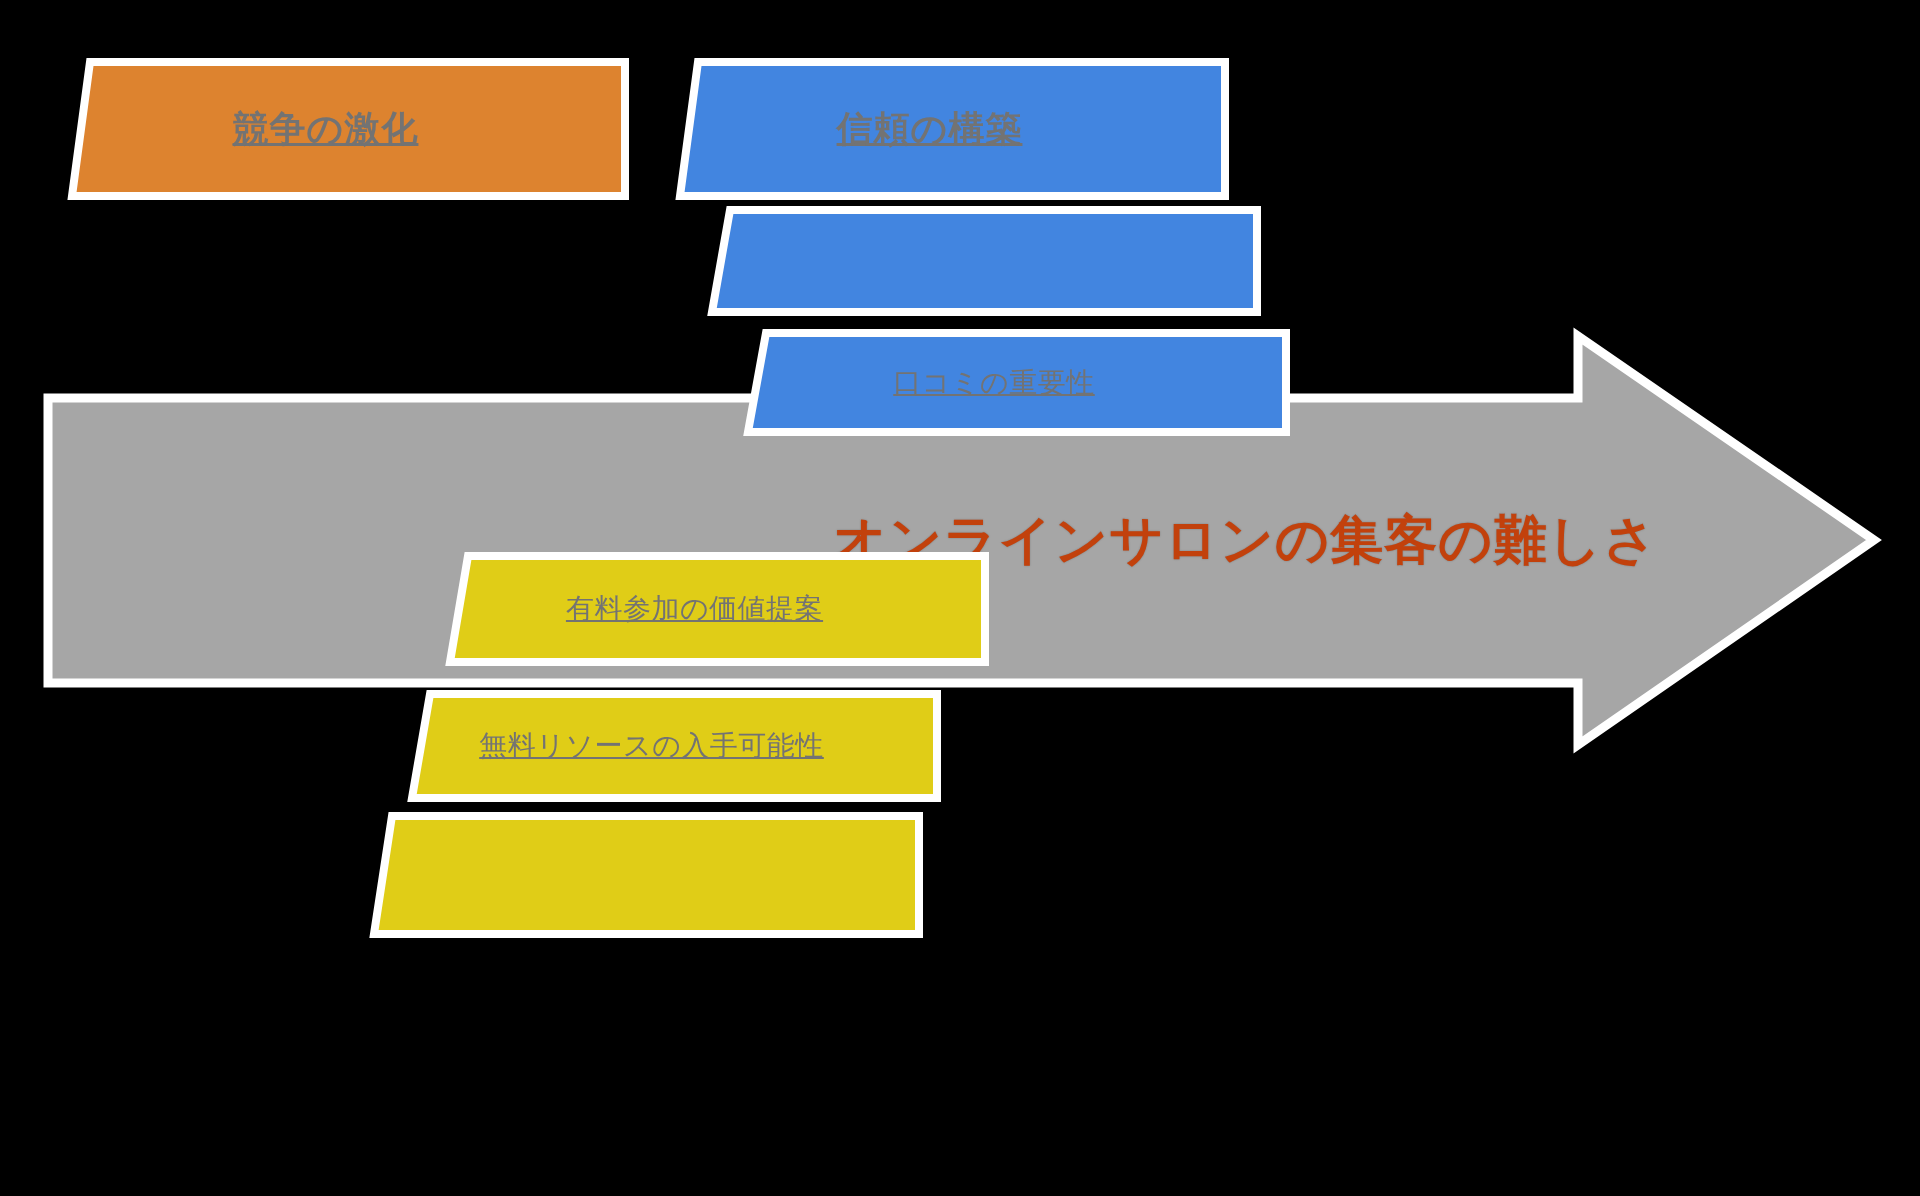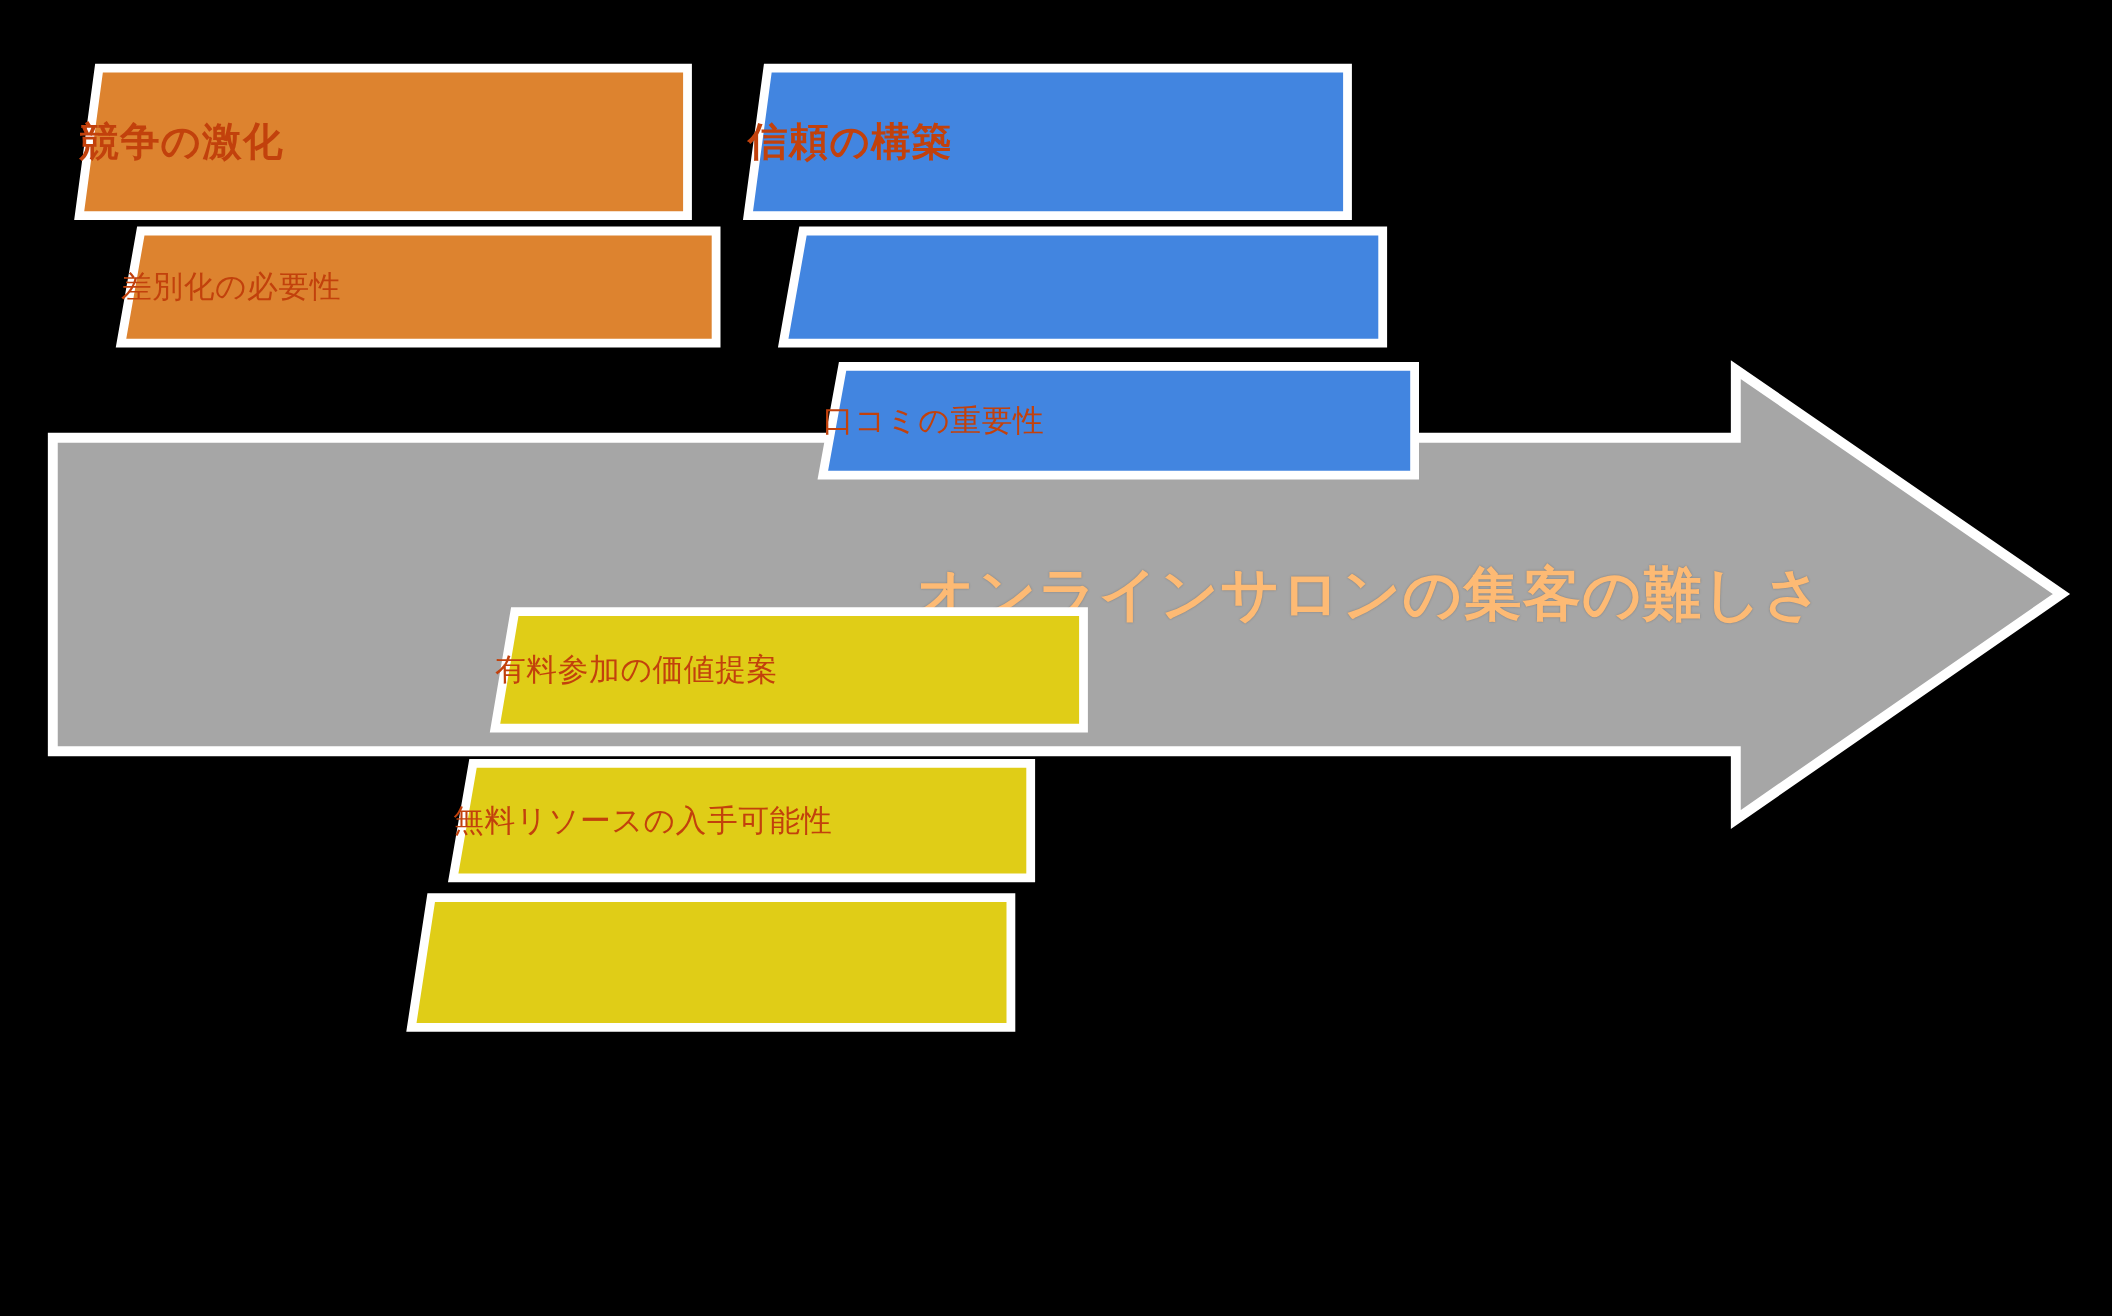--- a/index.html
+++ b/index.html
@@ -14,35 +14,36 @@
 
   
   .arrow-wrap{position:absolute;left:48px;top:398px;width:1826px;height:285px;}
   .arrow-svg{display:block;width:100%;height:100%;overflow:visible;}
   .arrow-title{
     position:absolute;
     left:0;top:0;width:1680px;height:285px;
     display:flex;align-items:center;justify-content:flex-end;
     padding-right:70px;
     box-sizing:border-box;
-    color:#fdba74;
+    color:#c2410c;
     font-size:53px;
     font-weight:700;
     letter-spacing:1px;
     white-space:nowrap;
     text-shadow:0 0 2px rgba(0,0,0,.25);
   }
 
   
   .band{
     position:absolute;
-    display:flex;align-items:center;justify-content:flex-start;
+    display:flex;align-items:center;justify-content:center;
     box-sizing:border-box;
-    color:#c2410c;
+    color:#737373;
     white-space:nowrap;
+    text-decoration:underline;
   }
   .band .band-svg{position:absolute;left:0;top:0;width:100%;height:100%;overflow:visible;}
   .band .band-label{
     position:relative;
     z-index:2;
     padding-right:46px;
   }
   .band.head .band-label{font-size:36px;font-weight:700;letter-spacing:1px;}
   .band.sub  .band-label{font-size:28px;font-weight:400;letter-spacing:.5px;}
 
@@ -71,26 +72,20 @@
     <div class="arrow-title">オンラインサロンの集客の難しさ</div>
   </div>
 
   <div class="band head o1">
     <svg class="band-svg" viewBox="0 0 553 134" preserveAspectRatio="none">
       <polygon points="18,0 553,0 553,134 0,134" fill="#DD832F" stroke="#ffffff" stroke-width="8"></polygon>
     </svg>
     <span class="band-label">競争の激化</span>
   </div>
 
-  <div class="band sub o2">
-    <svg class="band-svg" viewBox="0 0 541 102" preserveAspectRatio="none">
-      <polygon points="18,0 541,0 541,102 0,102" fill="#DD832F" stroke="#ffffff" stroke-width="8"></polygon>
-    </svg>
-    <span class="band-label">差別化の必要性</span>
-  </div>
 
 
   <div class="band head b1">
     <svg class="band-svg" viewBox="0 0 545 134" preserveAspectRatio="none">
       <polygon points="18,0 545,0 545,134 0,134" fill="#4285E0" stroke="#ffffff" stroke-width="8"></polygon>
     </svg>
     <span class="band-label">信頼の構築</span>
   </div>
 
   <div class="band sub b2">

